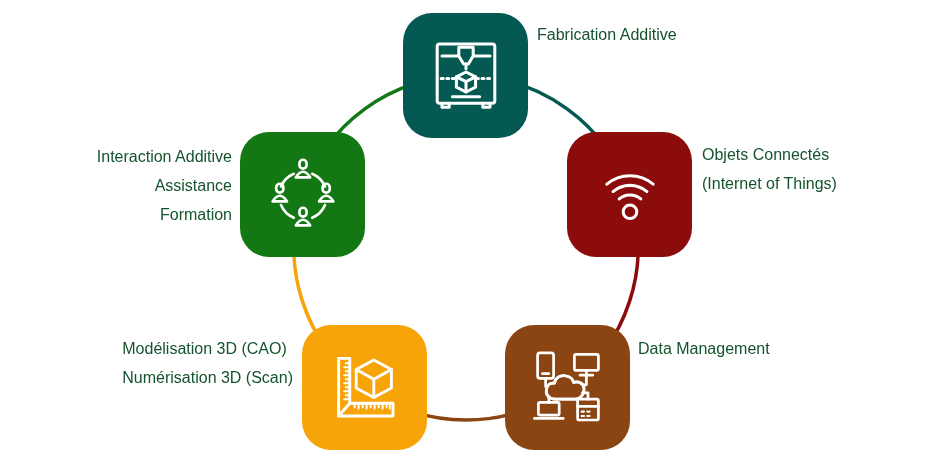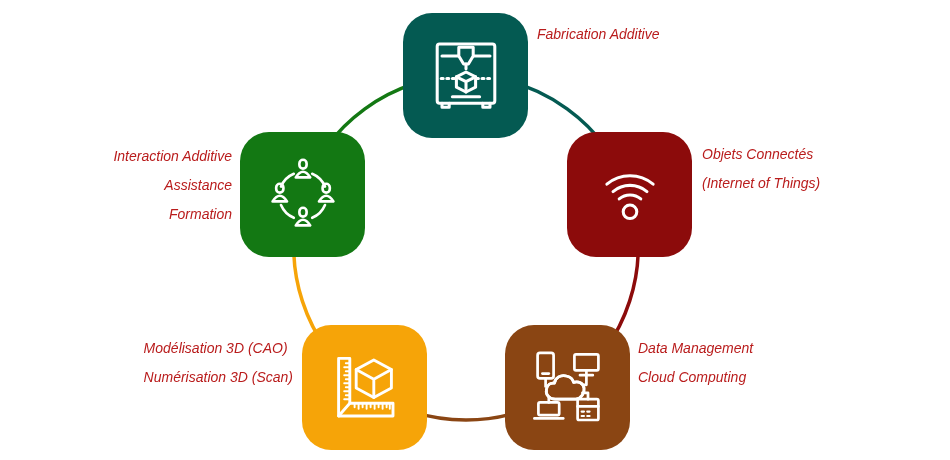--- a/index.html
+++ b/index.html
@@ -24,25 +24,24 @@
   }
   .node svg { display:block; }
   .node-top          { left:403px; top:13px; }
   .node-right        { left:567px; top:132px; }
   .node-bottom-right { left:505px; top:325px; }
   .node-bottom-left  { left:302px; top:325px; }
   .node-left         { left:240px; top:132px; }
 
   .label {
     position:absolute;
-    font-size:14px;
+    font-size:16px;
     line-height:29px;
-    color:#b91c1c;
+    color:#14532d;
     white-space:nowrap;
-    font-style:italic;
   }
   .label-top          { left:537px; top:20px;  text-align:left; }
   .label-right        { left:702px; top:140px; text-align:left; }
   .label-bottom-right { left:638px; top:334px; text-align:left; }
   .label-bottom-left  { right:657px; top:334px; text-align:left; }
   .label-left         { right:718px; top:142px; text-align:right; }
 
   .icon-stroke { fill:none; stroke:#ffffff; stroke-width:3.8; stroke-linecap:round; stroke-linejoin:round; }
 </style>
 </head>
@@ -136,21 +135,20 @@
     <div>Fabrication Additive</div>
   </div>
 
   <div class="label label-right">
     <div>Objets Connectés</div>
     <div>(Internet of Things)</div>
   </div>
 
   <div class="label label-bottom-right">
     <div>Data Management</div>
-    <div>Cloud Computing</div>
   </div>
 
   <div class="label label-bottom-left">
     <div>Modélisation 3D (CAO)</div>
     <div>Numérisation 3D (Scan)</div>
   </div>
 
   <div class="label label-left">
     <div>Interaction Additive</div>
     <div>Assistance</div>

